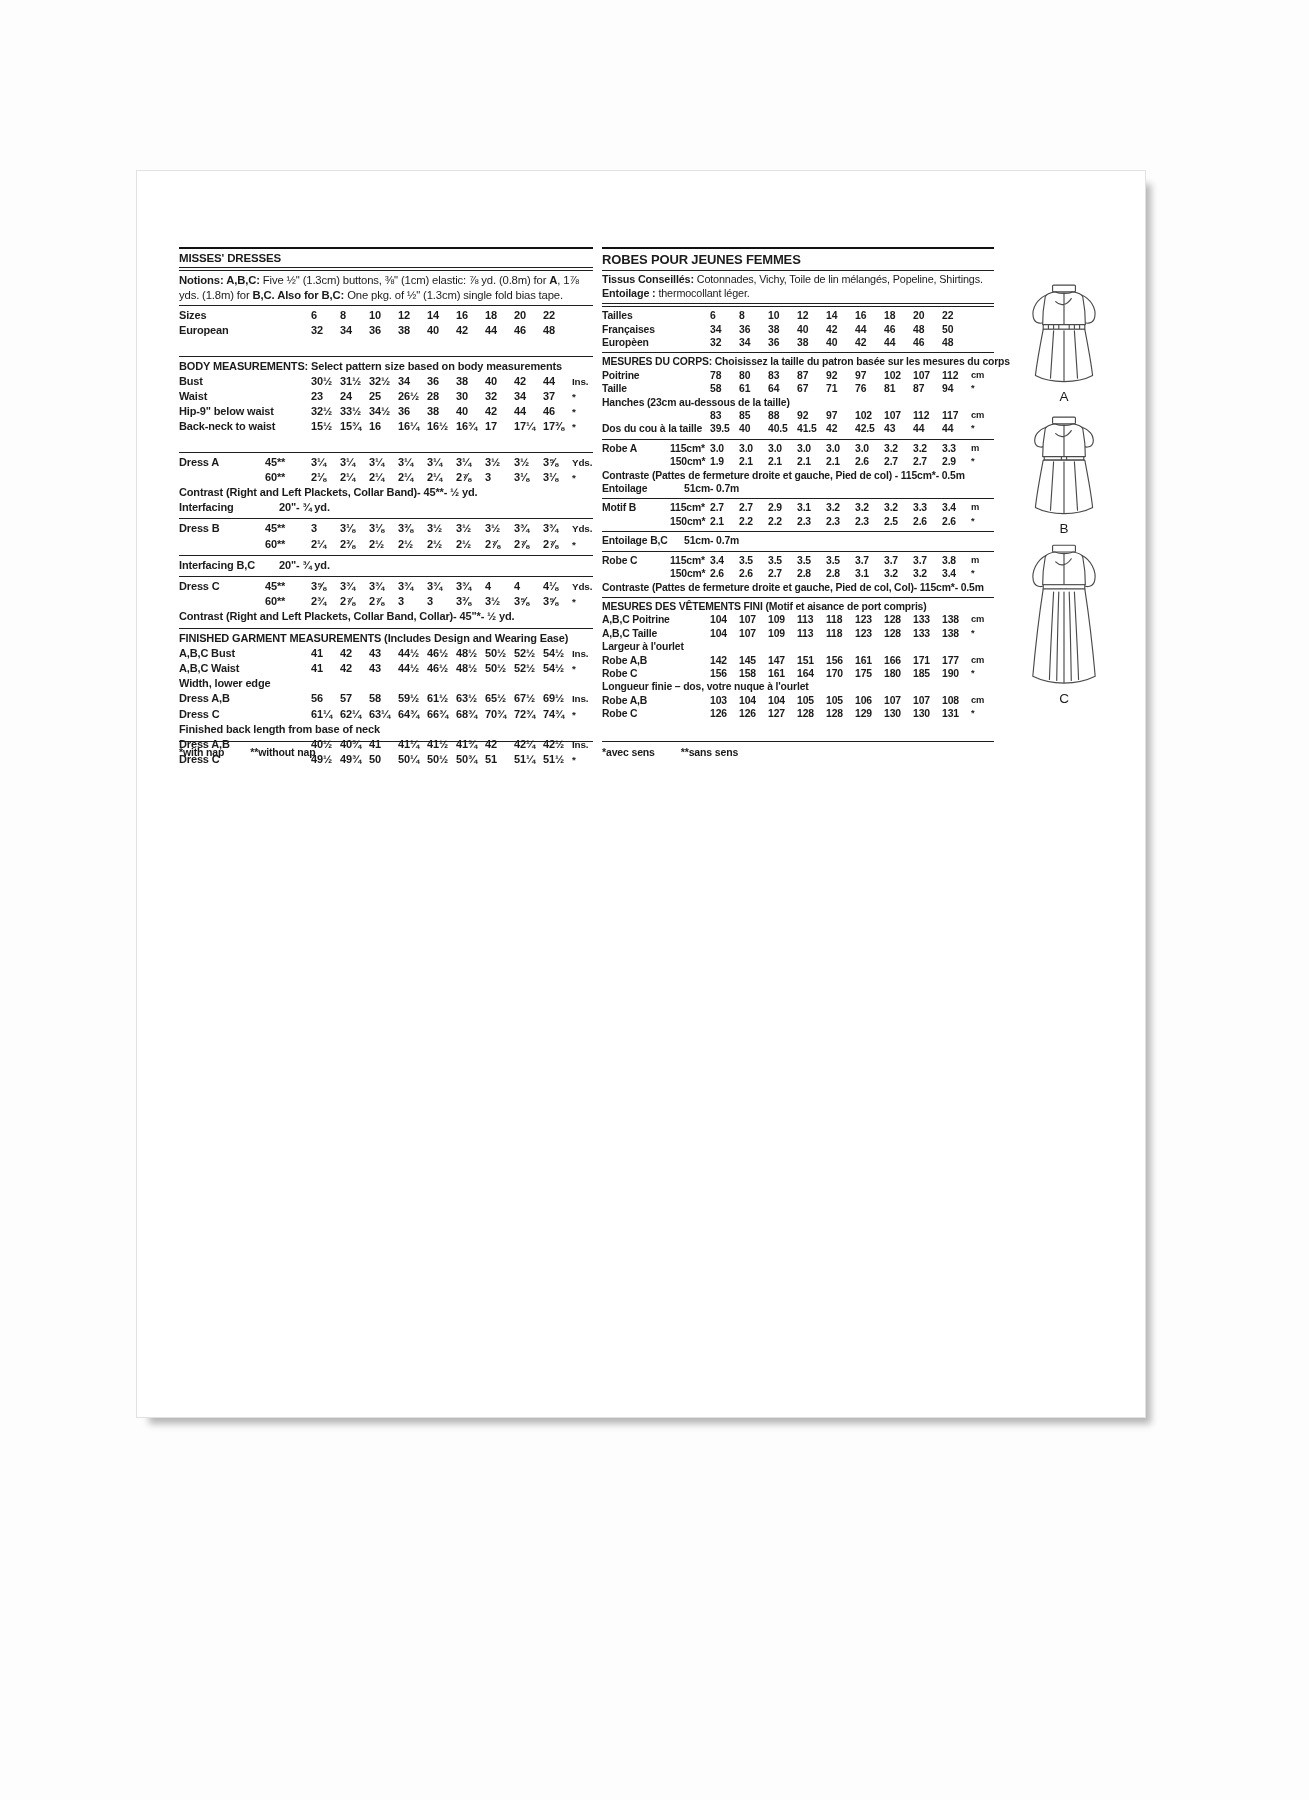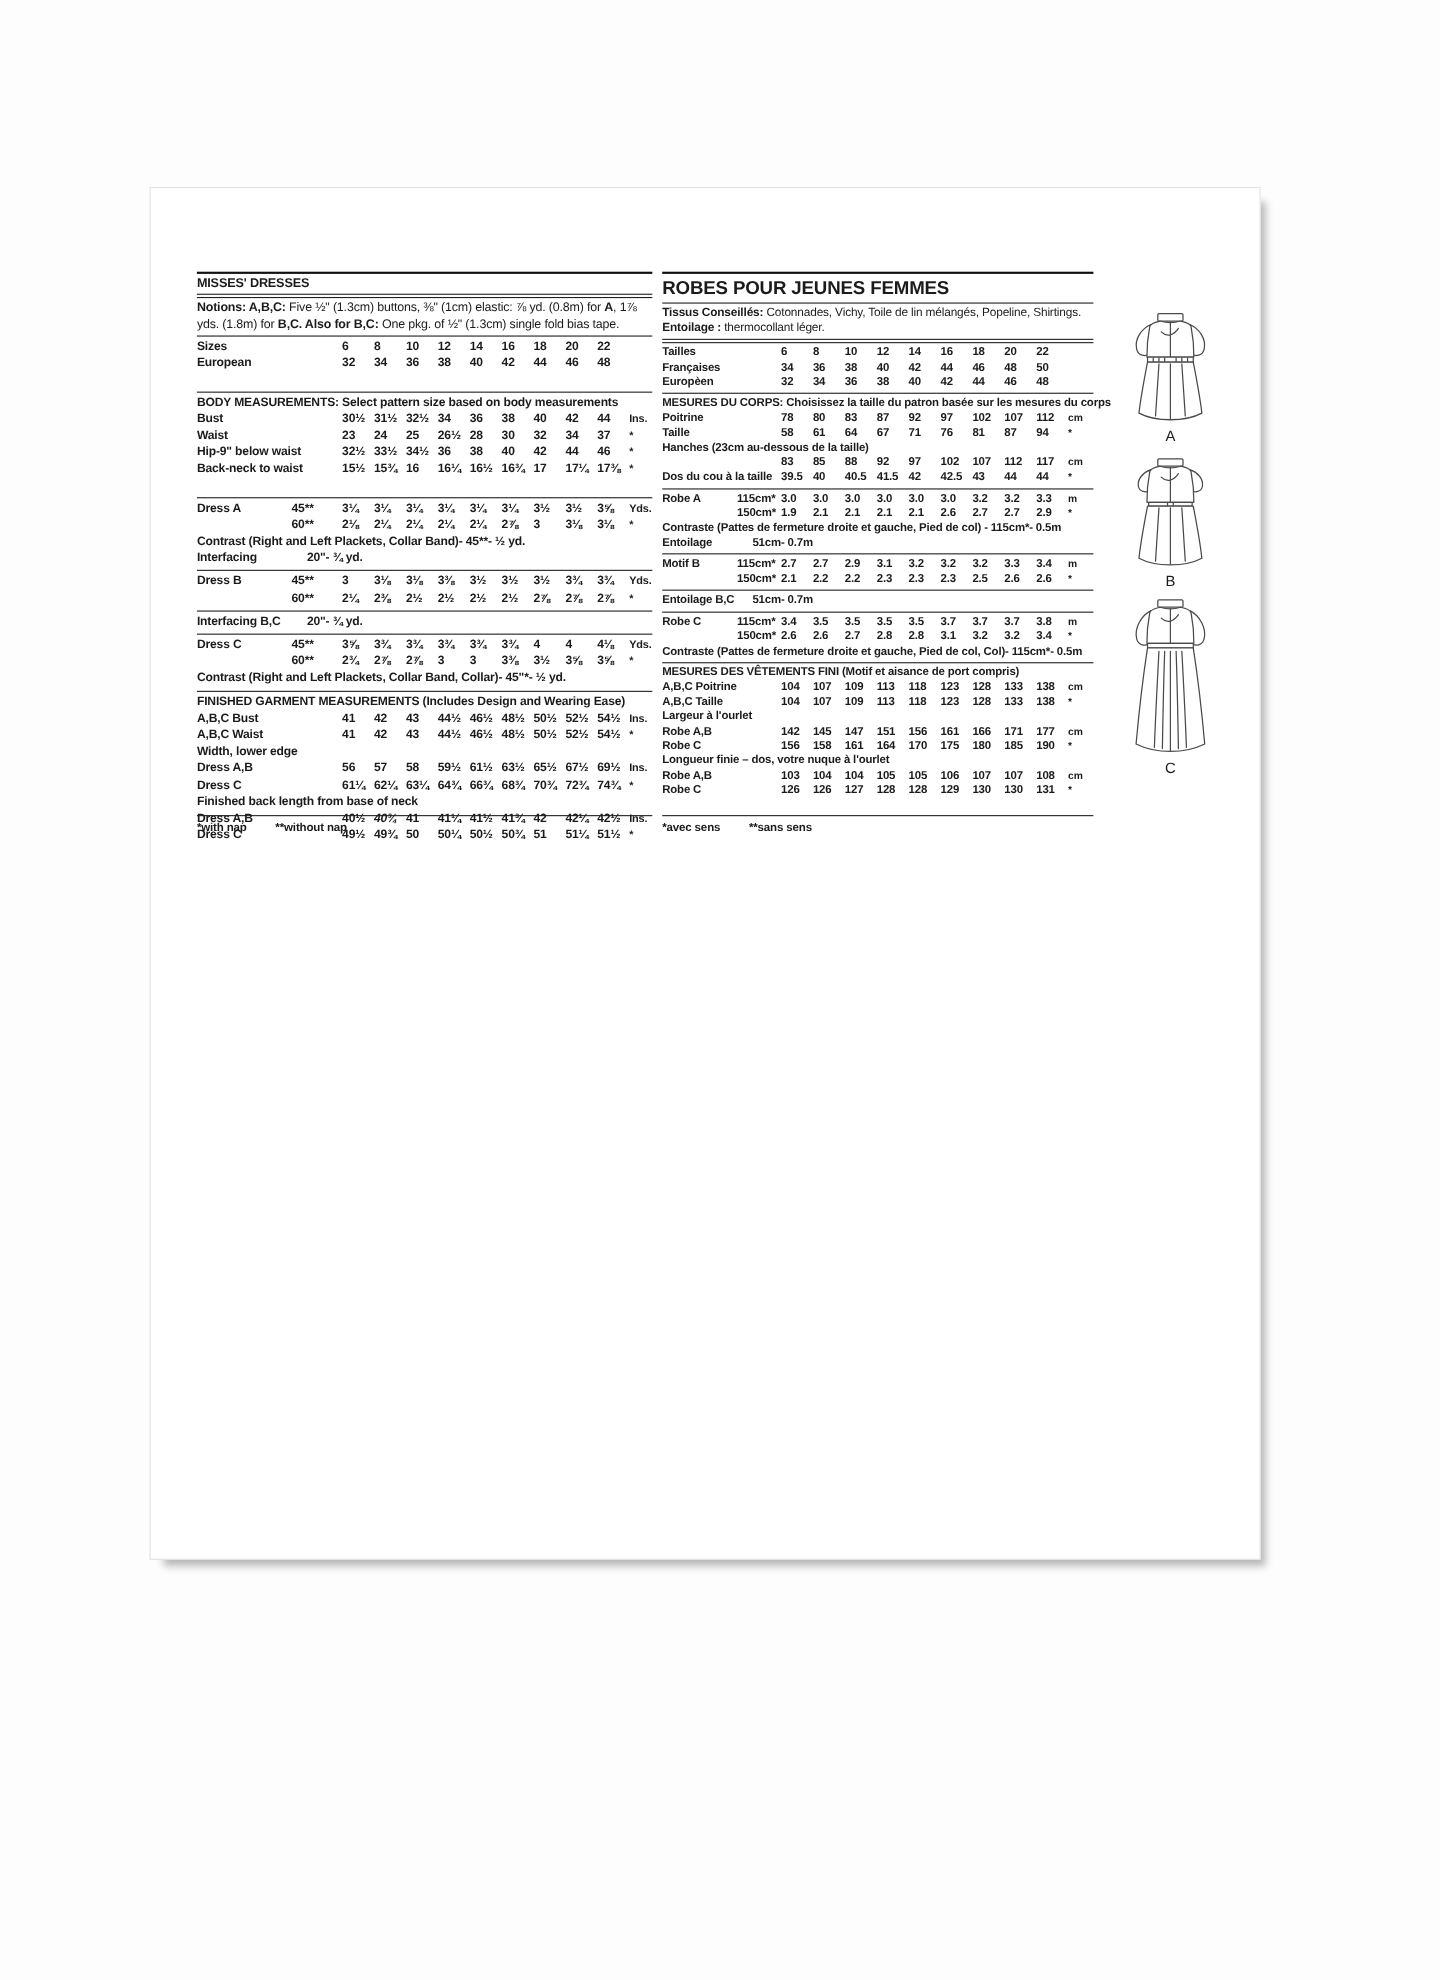--- a/index.html
+++ b/index.html
@@ -18,21 +18,21 @@
 
   .headrow{display:flex;justify-content:space-between;align-items:flex-end;height:46px;margin-bottom:4px;}
   .code{font-size:38px;font-weight:bold;letter-spacing:-1.5px;line-height:0.9;}
   .level{font-size:15px;line-height:1.1;}
 
   .hr{border-top:1.5px solid #1f1f1f;margin:1px 0 2px;}
   .hr3{border-top:2.5px solid #111;margin:0 0 2px;}
   .gap{height:14px;}
 
   .title-row{font-weight:bold;font-size:11.5px;padding:1px 0 2px;}
-  .col-right .title-row{font-size:17px;}
+  .col-right .title-row{font-size:13px;}
 
   .para{margin:1px 0 3px;font-size:11.3px;line-height:14.6px;}
   .col-right .para{font-size:10.8px;line-height:13.6px;}
   .para .b{font-weight:bold;}
 
   .tbl{padding:0 0 2px;}
   .row{display:grid;line-height:15.2px;font-size:11px;font-weight:bold;}
   .col-left  .row{grid-template-columns:86px 46px repeat(9,29px) 1fr;}
   .col-right .row{grid-template-columns:68px 40px repeat(9,29px) 1fr;line-height:13.4px;font-size:10.4px;}
   .row span{white-space:nowrap;}
@@ -318,21 +318,21 @@
           <span class="cell" style="grid-column: 10 / 11;">72¾</span>
           <span class="cell" style="grid-column: 11 / 12;">74¾</span>
           <span class="unit" style="grid-column: 12 / 13;">*</span>
         </div>
         <div class="row">
           <span class="full-text" style="grid-column: 1 / 13;">Finished back length from base of neck</span>
         </div>
         <div class="row">
           <span class="row-label" style="grid-column: 1 / 3;">Dress A,B</span>
           <span class="cell" style="grid-column: 3 / 4;">40½</span>
-          <span class="cell" style="grid-column: 4 / 5; font-style: italic;">40¾</span>
+          <span class="cell" style="grid-column: 4 / 5;">40¾</span>
           <span class="cell" style="grid-column: 5 / 6;">41</span>
           <span class="cell" style="grid-column: 6 / 7;">41¼</span>
           <span class="cell" style="grid-column: 7 / 8;">41½</span>
           <span class="cell" style="grid-column: 8 / 9;">41¾</span>
           <span class="cell" style="grid-column: 9 / 10;">42</span>
           <span class="cell" style="grid-column: 10 / 11;">42¼</span>
           <span class="cell" style="grid-column: 11 / 12;">42½</span>
           <span class="unit" style="grid-column: 12 / 13;">Ins.</span>
         </div>
         <div class="row">

